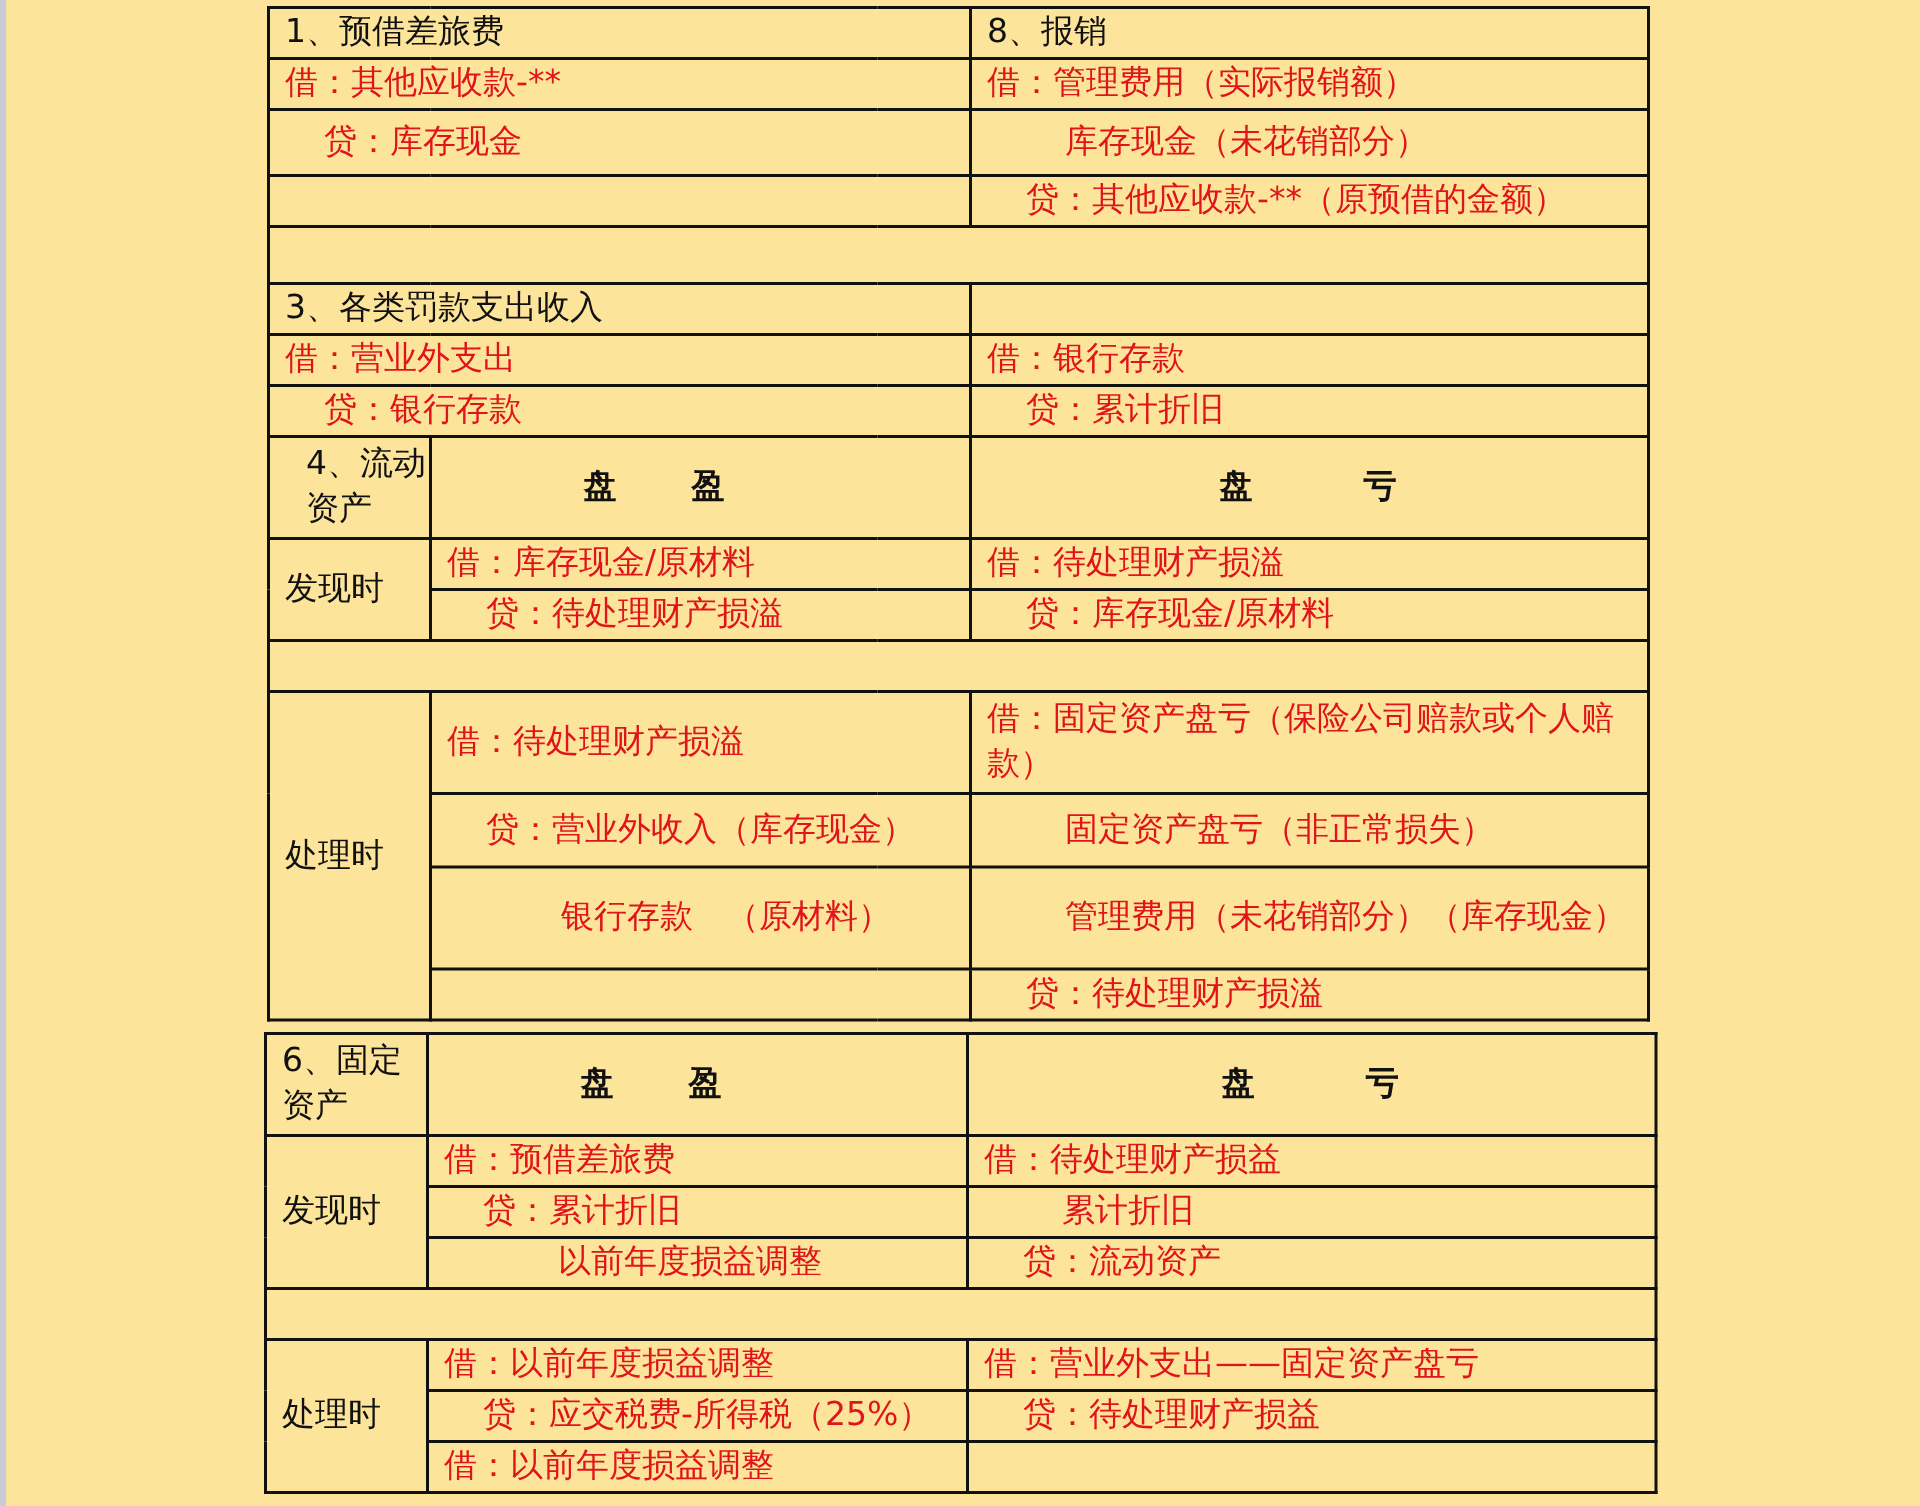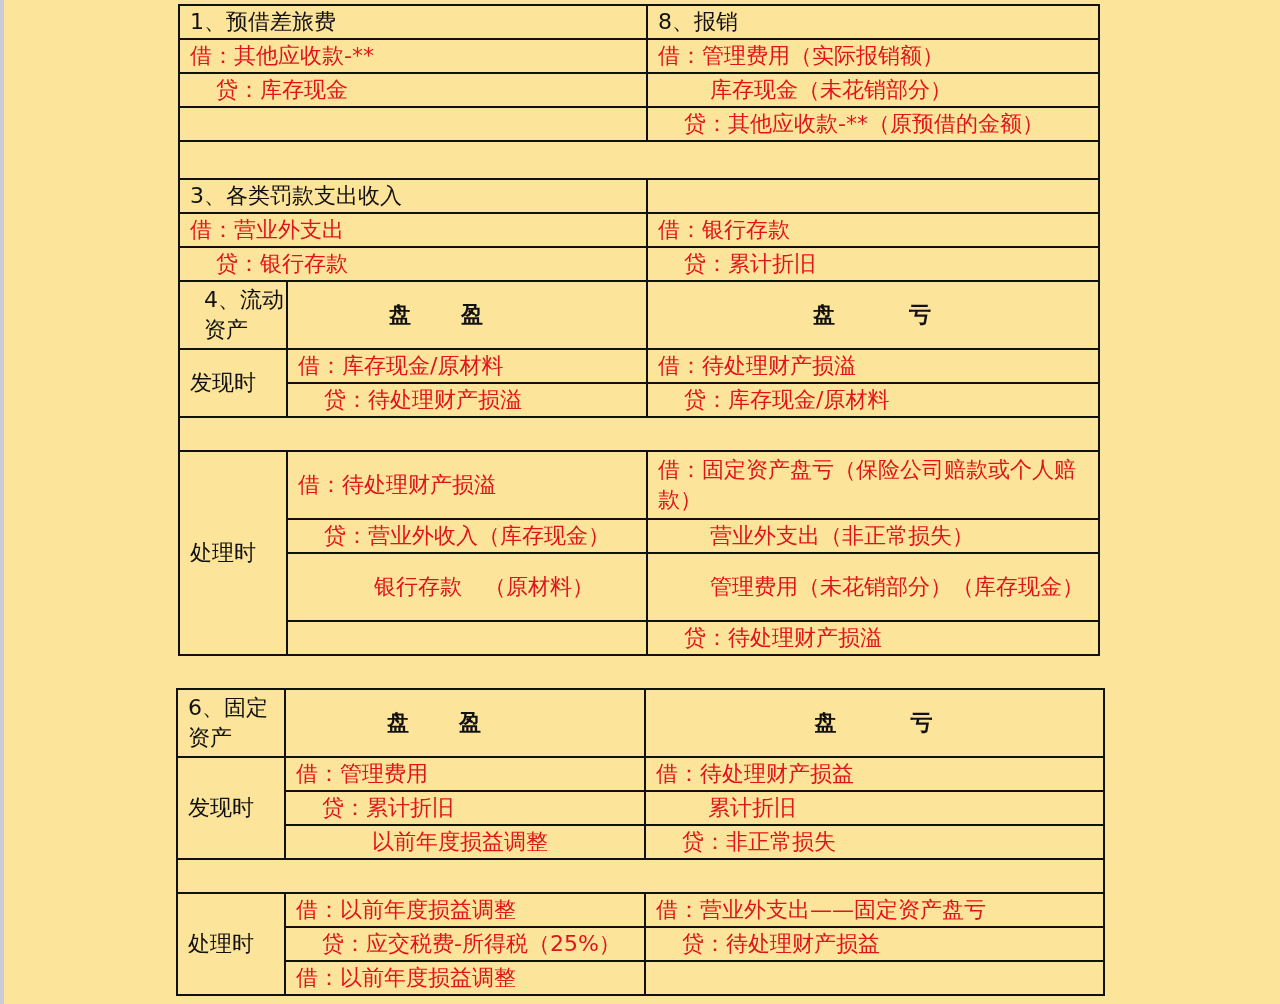--- a/index.html
+++ b/index.html
@@ -29,21 +29,21 @@
     </colgroup>
   <tbody>
       <tr style="height:34px">
     <td colspan="3" class="black">1、预借差旅费</td>
     <td class="black">8、报销</td>
   </tr>
   <tr style="height:34px">
     <td colspan="3" class="red">借：其他应收款-**</td>
     <td class="red">借：管理费用（实际报销额）</td>
   </tr>
-  <tr style="height:34px">
+  <tr style="height:44px">
     <td colspan="3" class="red in1">贷：库存现金</td>
     <td class="red in3" style="padding-left:62px">库存现金（未花销部分）</td>
   </tr>
   <tr style="height:34px">
     <td colspan="3"></td>
     <td class="red" style="padding-left:36px">贷：其他应收款-**（原预借的金额）</td>
   </tr>
   <tr style="height:38px">
         <td colspan="4"></td>
       </tr>
@@ -74,23 +74,23 @@
     <td class="red in1">贷：库存现金/原材料</td>
   </tr>
   <tr style="height:34px">
         <td colspan="4"></td>
       </tr>
   <tr style="height:68px">
     <td rowspan="4" class="black">处理时</td>
     <td colspan="2" class="red">借：待处理财产损溢</td>
     <td class="red wrap">借：固定资产盘亏（保险公司赔款或个人赔款）</td>
   </tr>
-  <tr style="height:34px">
+  <tr style="height:49px">
     <td colspan="2" class="red in1">贷：营业外收入（库存现金）</td>
-    <td class="red in2">营业外支出（非正常损失）</td>
+    <td class="red in2">固定资产盘亏（非正常损失）</td>
   </tr>
   <tr style="height:68px">
     <td colspan="2" class="red in3" style="padding-left:86px">银行存款　（原材料）</td>
     <td class="red wrap" style="text-indent:52px">管理费用（未花销部分）（库存现金）</td>
   </tr>
   <tr style="height:34px">
     <td colspan="2"></td>
     <td class="red in1">贷：待处理财产损溢</td>
   </tr>
 </tbody>
@@ -103,30 +103,30 @@
       <col style="width:459px">
     </colgroup>
   <tbody>
       <tr style="height:68px">
     <td class="black wrap">6、固定资产</td>
     <td class="black center hd" style="font-weight:bold;padding-right:60px">盘　　盈</td>
     <td class="black center hd" style="font-weight:bold">盘　　　亏</td>
   </tr>
   <tr style="height:34px">
     <td rowspan="3" class="black">发现时</td>
-    <td class="red">借：管理费用</td>
+    <td class="red">借：预借差旅费</td>
     <td class="red">借：待处理财产损益</td>
   </tr>
   <tr style="height:34px">
     <td class="red in1">贷：累计折旧</td>
     <td class="red in2">累计折旧</td>
   </tr>
   <tr style="height:34px">
     <td class="red in3">以前年度损益调整</td>
-    <td class="red in1">贷：非正常损失</td>
+    <td class="red in1">贷：流动资产</td>
   </tr>
   <tr style="height:34px">
         <td colspan="3"></td>
       </tr>
   <tr style="height:34px">
     <td rowspan="3" class="black">处理时</td>
     <td class="red">借：以前年度损益调整</td>
     <td class="red">借：营业外支出——固定资产盘亏</td>
   </tr>
   <tr style="height:34px">

